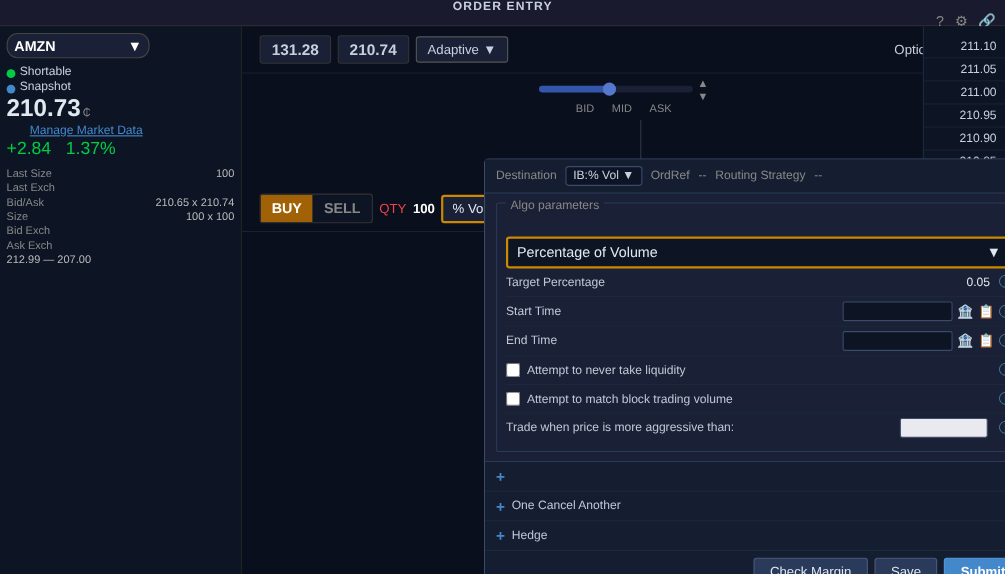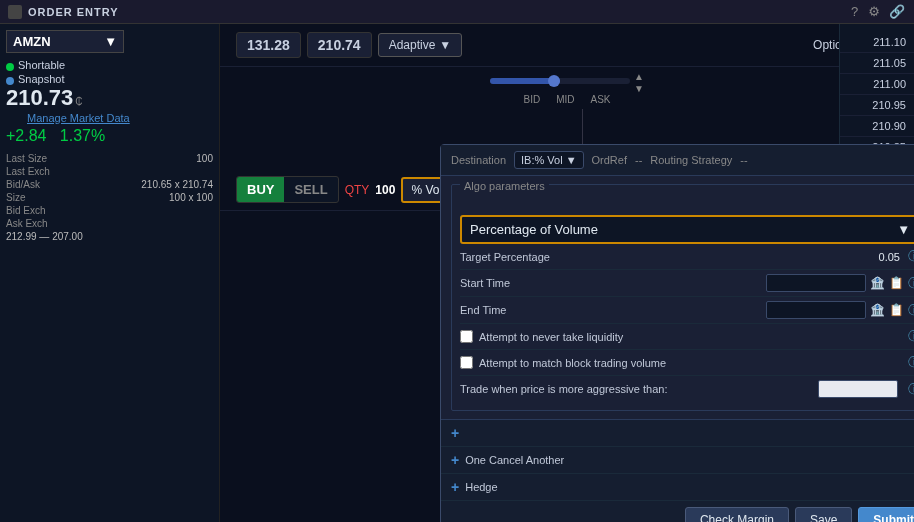--- a/index.html
+++ b/index.html
@@ -15,20 +15,21 @@
     }
 
     
     .title-bar {
       background: #1a1a2e;
       height: 24px;
       display: flex;
       align-items: center;
       padding: 0 8px;
       border-bottom: 1px solid #333;
+      flex-direction: column;
     }
     .title-bar-icon {
       width: 14px; height: 14px;
       background: #444;
       border-radius: 2px;
       margin-right: 6px;
     }
     .title-text {
       color: #c8d0e0;
       font-size: 11px;
@@ -53,29 +54,29 @@
     .left-panel {
       width: 220px;
       background: #0d1525;
       border-right: 1px solid #222;
       padding: 6px;
       flex-shrink: 0;
     }
     .stock-selector {
       background: #1a2035;
       border: 1px solid #444;
-      border-radius: 0;
+      border-radius: 10px;
       padding: 3px 6px;
       color: #fff;
       font-weight: bold;
       font-size: 13px;
       display: flex;
       align-items: flex-end;
       justify-content: space-between;
-      width: 118px;
+      width: 130px;
       cursor: pointer;
     }
     .status-row {
       margin-top: 6px;
       display: flex;
       flex-direction: column;
       gap: 2px;
     }
     .status-item {
       display: flex;
@@ -227,21 +228,21 @@
       border-bottom: 1px solid #1a2035;
     }
     .buy-sell-toggle {
       display: flex;
       background: #0d1525;
       border: 1px solid #333;
       border-radius: 3px;
       overflow: hidden;
     }
     .buy-btn {
-      background: #15803d;
+      background: #a16207;
       color: #fff;
       padding: 5px 10px;
       font-weight: bold;
       font-size: 13px;
       cursor: pointer;
       border: none;
     }
     .sell-btn {
       background: transparent;
       color: #888;

